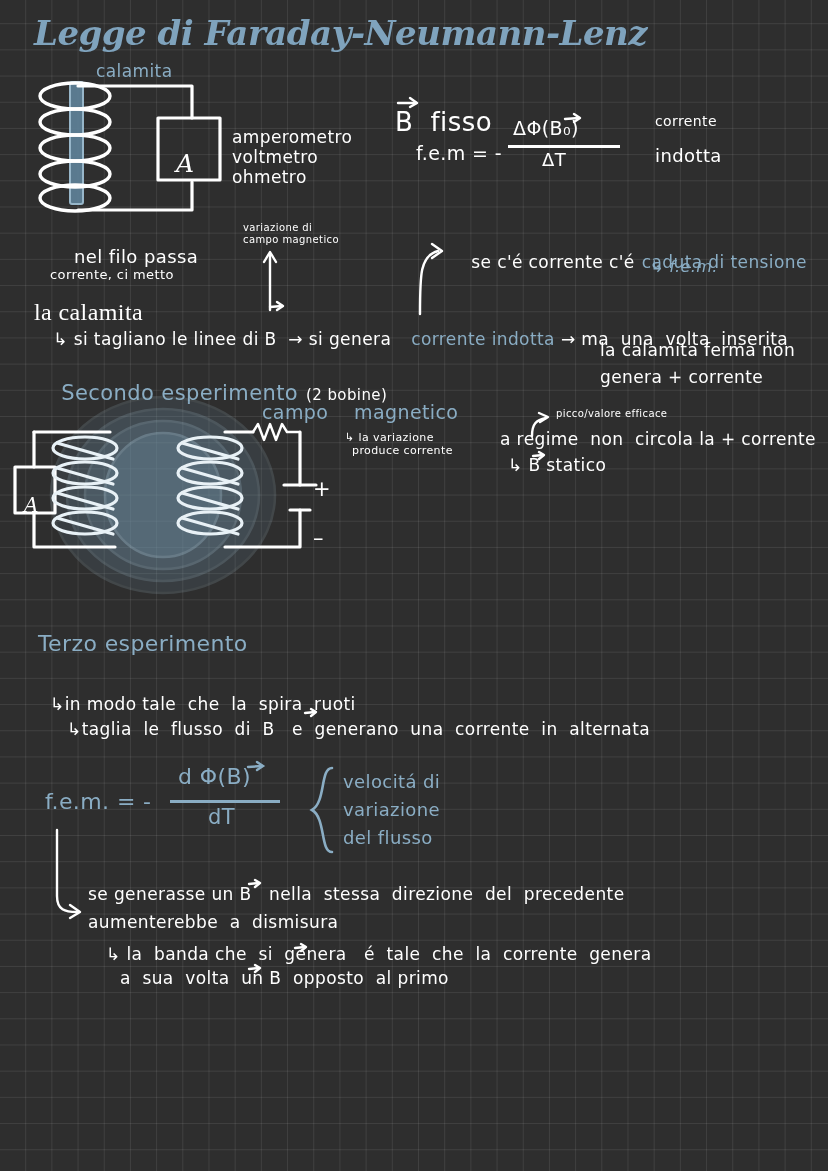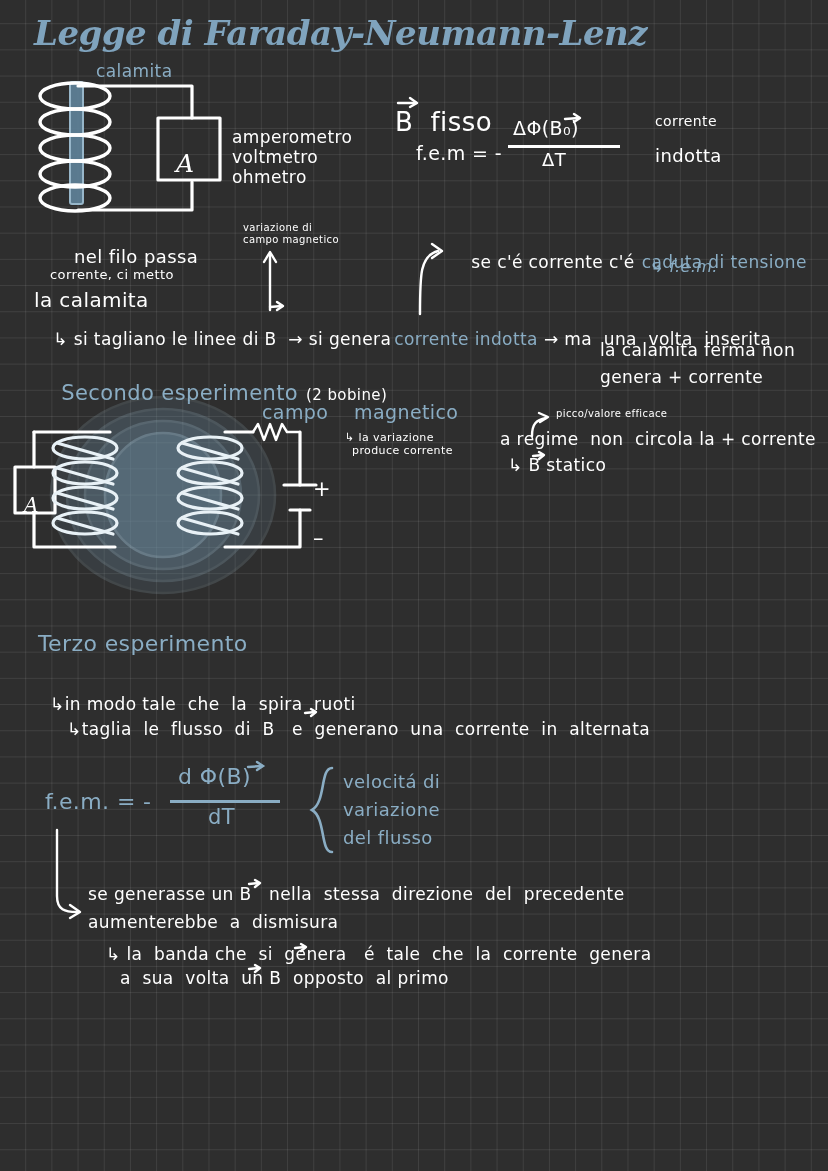--- a/index.html
+++ b/index.html
@@ -85,21 +85,21 @@
     <path class="stroke-thin" d="M 11 2 L 17 6 L 11 10"></path>
   </svg>
   <div class="frac-line" style="left:508px;top:145px;width:112px;"></div>
   <div class="t hand" style="left:542px;top:150px;font-size:18px;">ΔT</div>
 
   <div class="t hand" style="left:655px;top:114px;font-size:14px;">corrente</div>
   <div class="t hand" style="left:655px;top:146px;font-size:18px;">indotta</div>
 
   <div class="t hand" style="left:34px;top:247px;font-size:18px;margin-left:40px;">nel filo passa</div>
   <div class="t hand" style="left:34px;top:268px;font-size:13px;margin-left:16px;">corrente, ci metto</div>
-  <div class="t hand" style="left:34px;top:289px;font-size:20px;">la calamita</div>
+  <div class="t hand" style="left:34px;top:299px;font-size:24px;font-family:Liberation Serif, serif;">la calamita</div>
 
   <div class="t hand sm" style="left:243px;top:222px;font-size:10px;">variazione di</div>
   <div class="t hand sm" style="left:243px;top:234px;font-size:10px;">campo magnetico</div>
   <svg style="left:258px;top:246px;width:24px;height:66px;" viewBox="0 0 24 66">
     <path class="stroke-thin" d="M 12 64 L 12 8"></path>
     <path class="stroke-thin" d="M 6 16 L 12 6 L 18 16"></path>
   </svg>
 
   <svg style="left:412px;top:238px;width:40px;height:78px;" viewBox="0 0 40 78">
     <path class="stroke-thin" d="M 8 76 C 8 36 8 18 26 13"></path>
@@ -109,21 +109,21 @@
   <div class="t hand" style="left:448px;top:234px;font-size:17px;">
     <span>se c'é corrente c'é</span><span class="blue" style="margin-left:7px;">caduta di tensione</span>
   </div>
   <div class="t hand blue" style="left:650px;top:258px;font-size:16px;font-style:italic;">↳ f.e.m.</div>
 
   <svg style="left:268px;top:300px;width:20px;height:12px;" viewBox="0 0 20 12">
     <path class="stroke-thin" d="M 2 7 L 14 6"></path>
     <path class="stroke-thin" d="M 9 2 L 15 6 L 9 10"></path>
   </svg>
   <div class="t hand" style="left:30px;top:311px;font-size:17px;">
-    <span>↳ si tagliano le linee di B  → si genera</span><span class="blue" style="margin-left:3px;">corrente indotta</span><span style="margin-left:6px;">→ ma  una  volta  inserita</span>
+    <span>↳ si tagliano le linee di B  → si genera</span><span class="blue" style="margin-left:20px;">corrente indotta</span><span style="margin-left:6px;">→ ma  una  volta  inserita</span>
   </div>
 
   <div class="t hand" style="left:600px;top:341px;font-size:17px;">la calamita ferma non</div>
   <div class="t hand" style="left:600px;top:368px;font-size:17px;">genera + corrente</div>
 
   <div class="t hand" style="left:33px;top:358px;font-size:21px;">
     <span class="blue">Secondo esperimento</span><span style="font-size:15px;margin-left:8px;">(2 bobine)</span>
   </div>
 
   <svg style="left:10px;top:395px;width:340px;height:200px;" viewBox="0 0 340 200">

